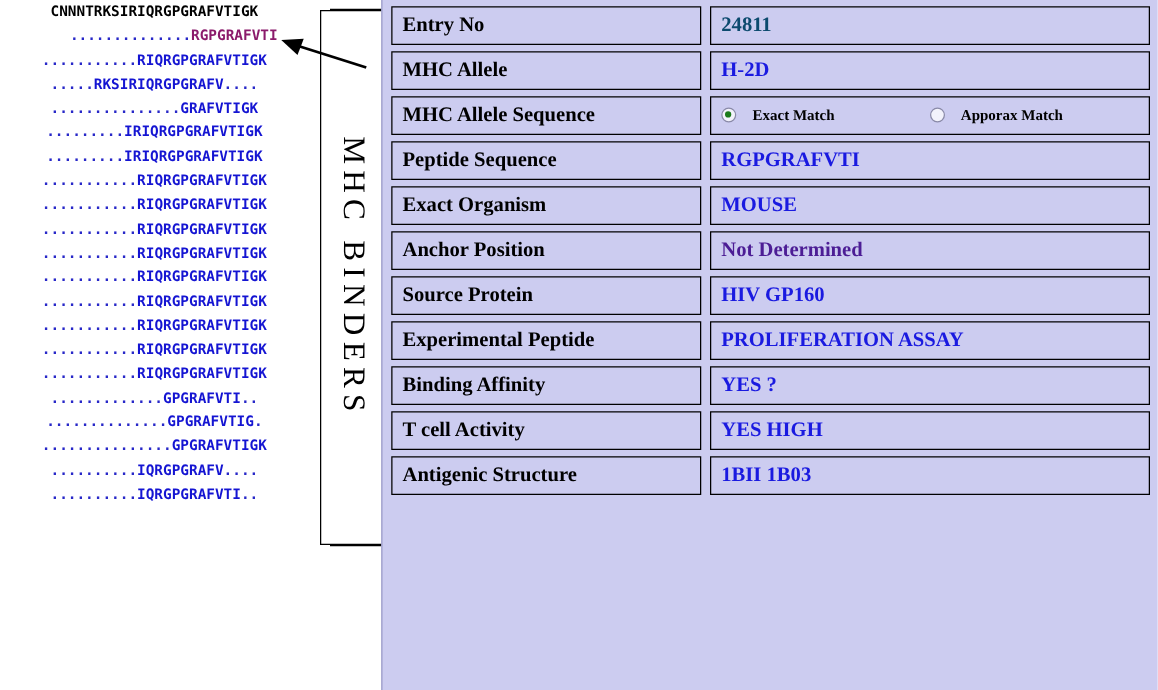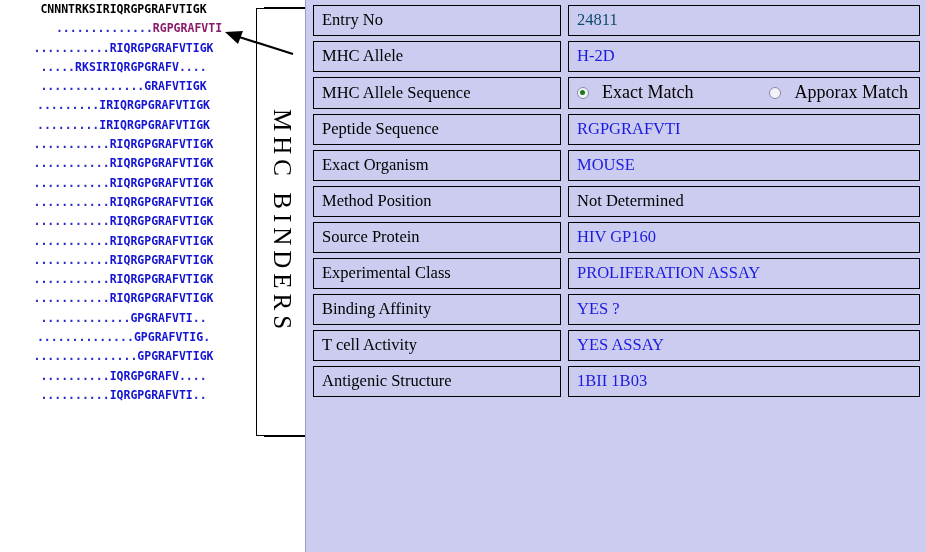--- a/index.html
+++ b/index.html
@@ -110,52 +110,53 @@
     height: 552px;
     background: #ccccf0;
     border-left: 1px solid #9a9ac8;
   }
   table#detail-table {
     border-collapse: separate;
     border-spacing: 7px 5px;
     margin: 0;
     width: 100%;
     table-layout: fixed;
+    font-weight: bold;
   }
   table#detail-table td {
     border: 1.5px solid #000000;
     background: #ccccf0;
     padding: 4px 8px 5px 8px;
     font-family: "Liberation Serif", serif;
     font-size: 16.5px;
     height: 26px;
     vertical-align: middle;
     box-sizing: border-box;
   }
   td.field-label {
     width: 248px;
     color: #000000;
   }
   td.field-value {
     color: #1a1ae0;
     border-right: none;
   }
   td.field-value.maroon { color: #0c4a6e; }
-  td.field-value.plain  { color: #000000; }
+  td.field-value.plain  { color: #4c1d95; }
 
   .radio-row {
     display: flex;
     align-items: center;
     gap: 0px;
   }
   .radio-opt {
     display: flex;
     align-items: center;
     color: #000;
-    font-size: 18px;
+    font-size: 12px;
   }
   .radio-opt.first { margin-right: 76px; }
   .radio-mark {
     display: inline-block;
     width: 12px;
     height: 12px;
     border-radius: 50%;
     border: 1.3px solid #8a8aa8;
     background: #f2f2fb;
     margin-right: 13px;
@@ -238,38 +239,38 @@
         </tr>
         <tr>
           <td class="field-label">Peptide Sequence</td>
           <td class="field-value">RGPGRAFVTI</td>
         </tr>
         <tr>
           <td class="field-label">Exact Organism</td>
           <td class="field-value">MOUSE</td>
         </tr>
         <tr>
-          <td class="field-label">Method Position</td>
+          <td class="field-label">Anchor Position</td>
           <td class="field-value plain">Not Determined</td>
         </tr>
         <tr>
           <td class="field-label">Source Protein</td>
           <td class="field-value">HIV GP160</td>
         </tr>
         <tr>
-          <td class="field-label">Experimental Class</td>
+          <td class="field-label">Experimental Peptide</td>
           <td class="field-value">PROLIFERATION ASSAY</td>
         </tr>
         <tr>
           <td class="field-label">Binding Affinity</td>
           <td class="field-value">YES ?</td>
         </tr>
         <tr>
           <td class="field-label">T cell Activity</td>
-          <td class="field-value">YES ASSAY</td>
+          <td class="field-value">YES HIGH</td>
         </tr>
         <tr>
           <td class="field-label">Antigenic Structure</td>
           <td class="field-value">1BII 1B03</td>
         </tr>
       </tbody>
   </table>
 </div>
 
 </body></html>

